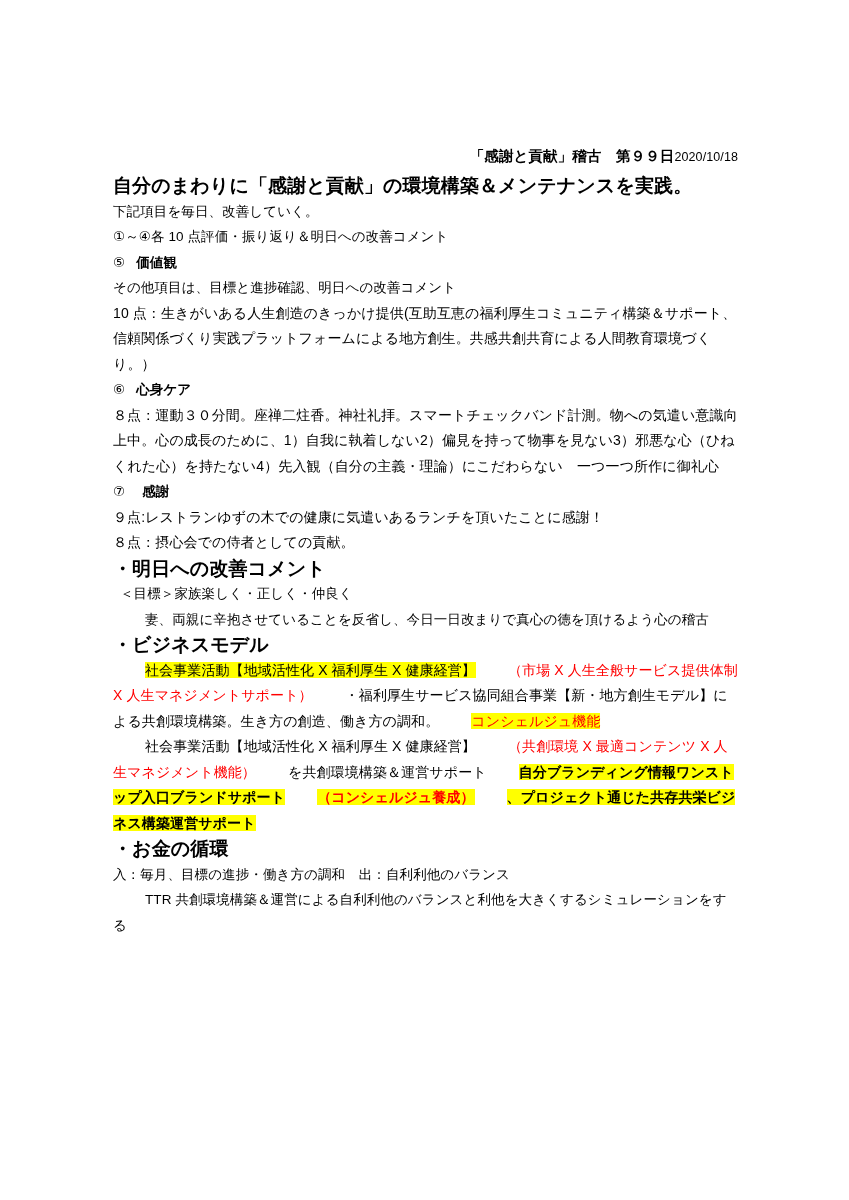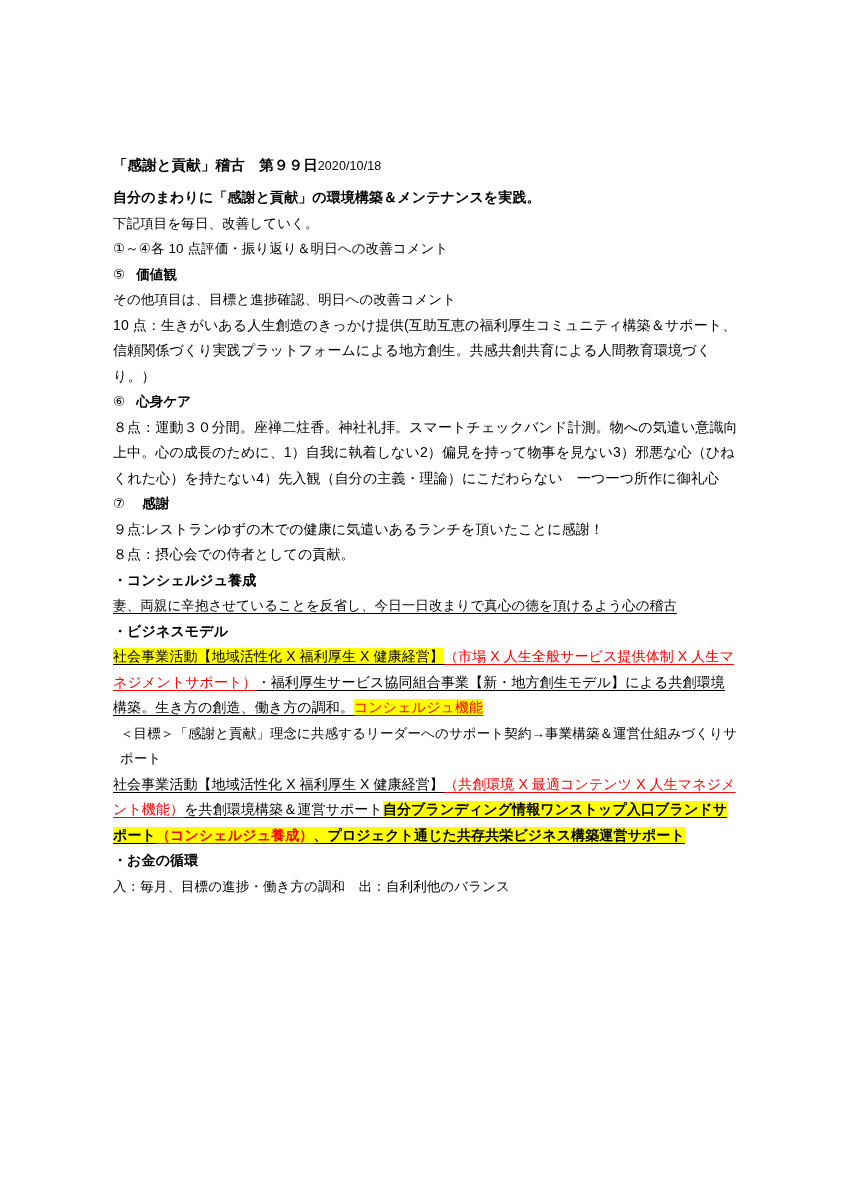--- a/index.html
+++ b/index.html
@@ -25,52 +25,53 @@
     font-size: 13.5px;
     line-height: 25.5px;
     letter-spacing: 0.1px;
     white-space: normal;
     margin: 0;
     padding: 0;
   }
   .title-line {
     font-weight: bold;
     font-size: 14.5px;
-    line-height: 34px;
-    margin-bottom: 2px;
+    line-height: 16px;
+    margin-bottom: 8px;
+    text-align: right;
   }
   .title-date {
     font-weight: normal;
     font-size: 12.5px;
   }
   .bold {
     font-weight: bold;
   }
   .heading {
     font-weight: bold;
-    font-size: 14px;
+    font-size: 19px;
     line-height: 25.5px;
   }
   .num-head {
     font-weight: bold;
   }
   .num-head .circ {
     font-weight: normal;
   }
   .num-head .gap {
     display: inline-block;
     width: 11px;
   }
   .indent1 {
     padding-left: 7px;
   }
   .u {
-    text-decoration: underline;
     text-decoration-thickness: 1px;
     text-underline-offset: 2.5px;
+    margin-left: 32px;
   }
   .hl {
     background-color: #ffff00;
   }
   .red {
     color: #ff0000;
   }
   .wrapblock {
     font-size: 14px;
     line-height: 25.5px;
@@ -100,27 +101,30 @@
   </div>
   <div class="ln wrapblock">８点：運動３０分間。座禅二炷香。神社礼拝。スマートチェックバンド計測。物への気遣い意識向上中。心の成長のために、1）自我に執着しない2）偏見を持って物事を見ない3）邪悪な心（ひねくれた心）を持たない4）先入観（自分の主義・理論）にこだわらない　一つ一つ所作に御礼心</div>
 
   <div class="ln num-head">
     <span class="circ">⑦</span><span class="gap" style="width:17px"></span><span>感謝</span>
   </div>
   <div class="ln wrapblock">９点:レストランゆずの木での健康に気遣いあるランチを頂いたことに感謝！</div>
 
   <div class="ln wrapblock">８点：摂心会での侍者としての貢献。</div>
 
-  <div class="ln heading">・コンシェルジュ養成</div>
+  <div class="ln heading">・明日への改善コメント</div>
+  <div class="ln indent1">＜目標＞家族楽しく・正しく・仲良く</div>
   <div class="ln">
     <span class="u">妻、両親に辛抱させていることを反省し、今日一日改まりで真心の徳を頂けるよう心の稽古</span>
   </div>
 
   <div class="ln heading">・ビジネスモデル</div>
   <div class="ln wrapblock"><span class="hl u">社会事業活動【地域活性化 X 福利厚生 X 健康経営】</span><span class="red u">（市場 X 人生全般サービス提供体制 X 人生マネジメントサポート）</span><span class="u">・福利厚生サービス協同組合事業【新・地方創生モデル】による共創環境構築。生き方の創造、働き方の調和。</span><span class="hl red u">コンシェルジュ機能</span></div>
 
-  <div class="ln indent1">＜目標＞「感謝と貢献」理念に共感するリーダーへのサポート契約→事業構築＆運営仕組みづくりサポート</div>
   <div class="ln wrapblock"><span class="u">社会事業活動【地域活性化 X 福利厚生 X 健康経営】</span><span class="red u">（共創環境 X 最適コンテンツ X 人生マネジメント機能）</span><span class="u">を共創環境構築＆運営サポート</span><span class="hl bold u">自分ブランディング情報ワンストップ入口ブランドサポート</span><span class="hl bold red u">（コンシェルジュ養成）</span><span class="hl bold u">、プロジェクト通じた共存共栄ビジネス構築運営サポート</span></div>
 
   <div class="ln heading">・お金の循環</div>
   <div class="ln">入：毎月、目標の進捗・働き方の調和　出：自利利他のバランス</div>
+  <div class="ln">
+    <span class="u">TTR 共創環境構築＆運営による自利利他のバランスと利他を大きくするシミュレーションをする</span>
+  </div>
 
 </div>
 
 </body></html>

